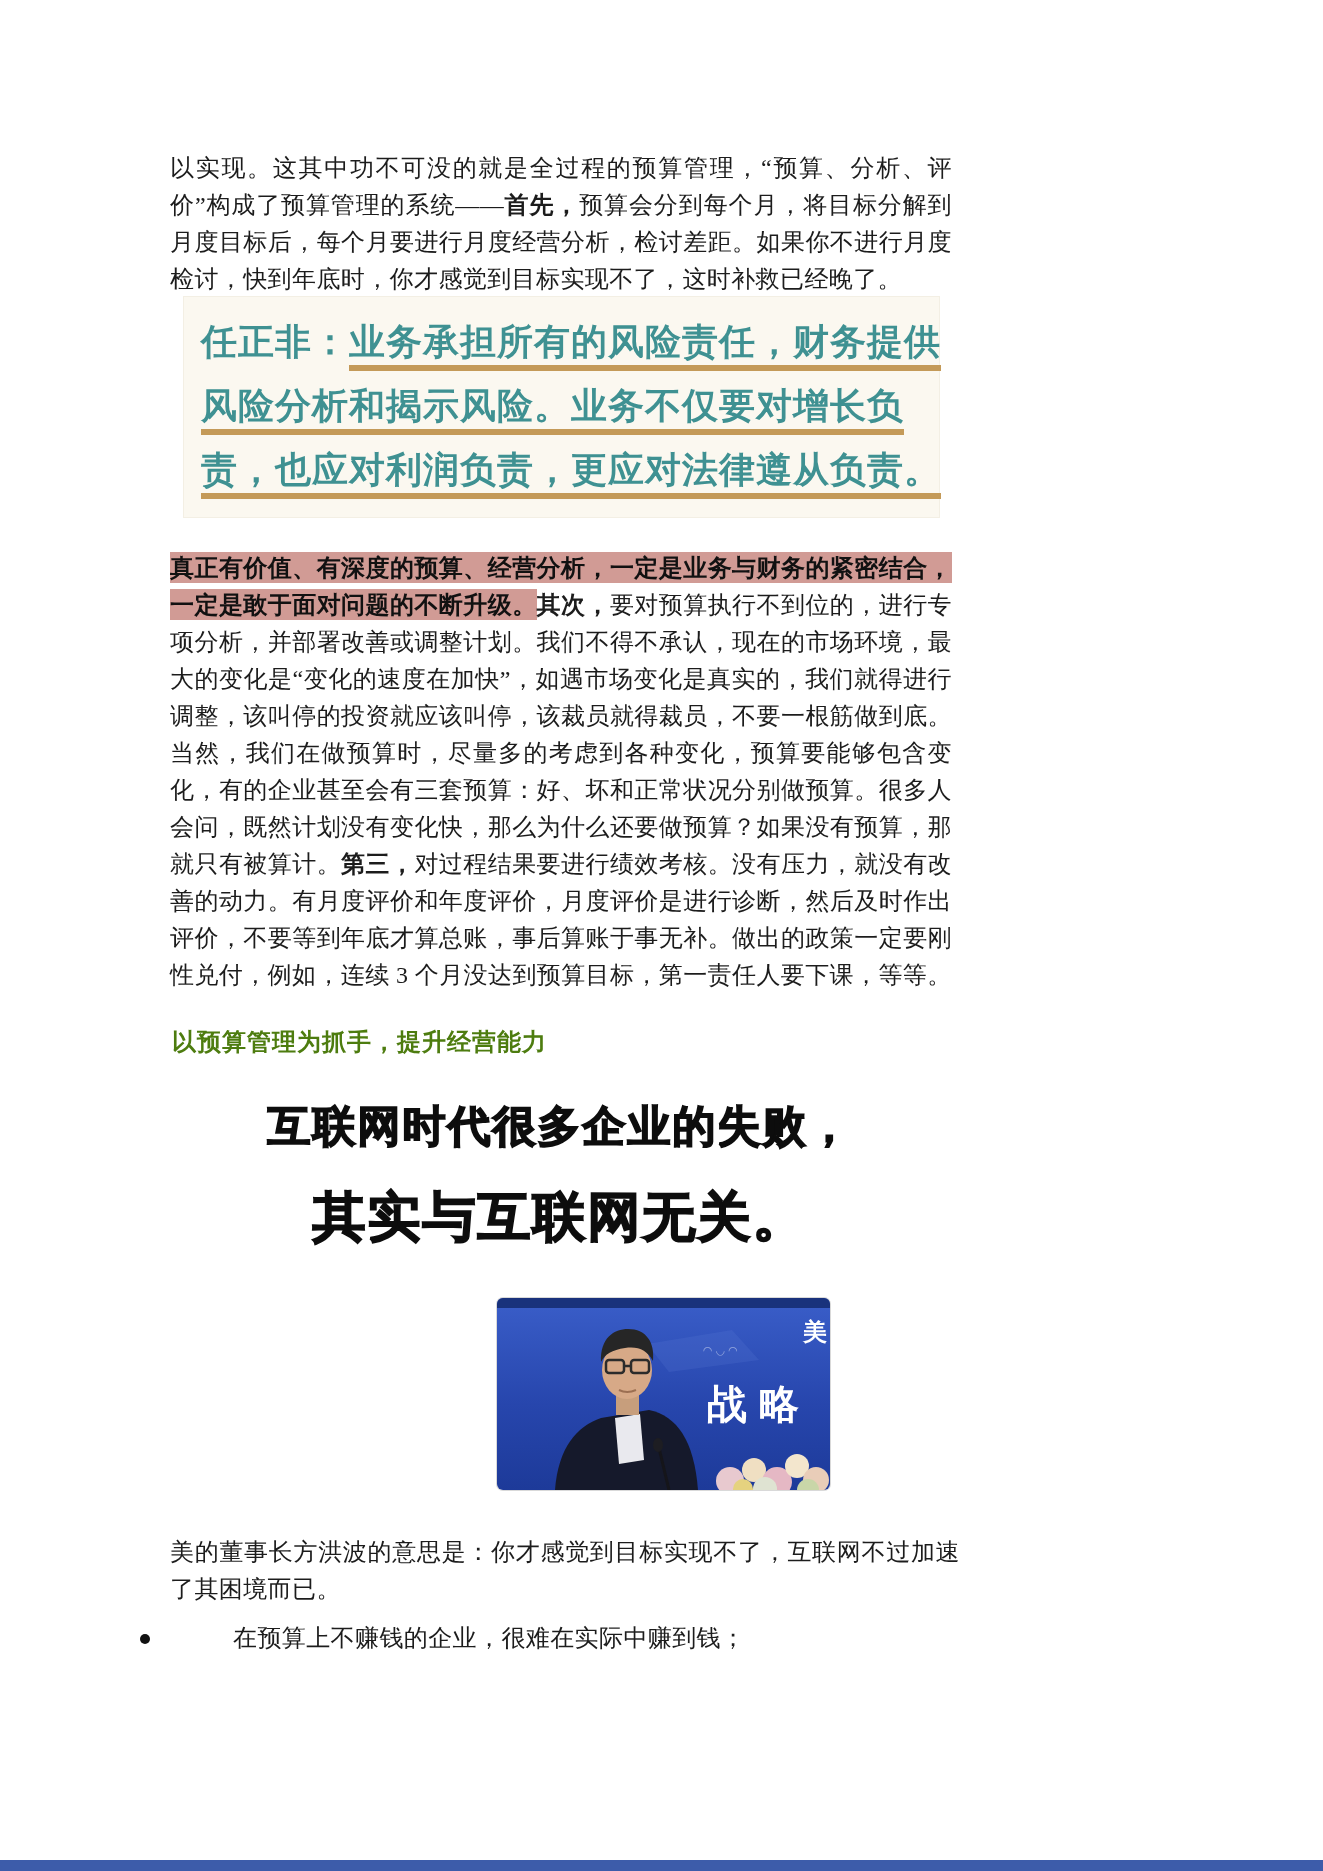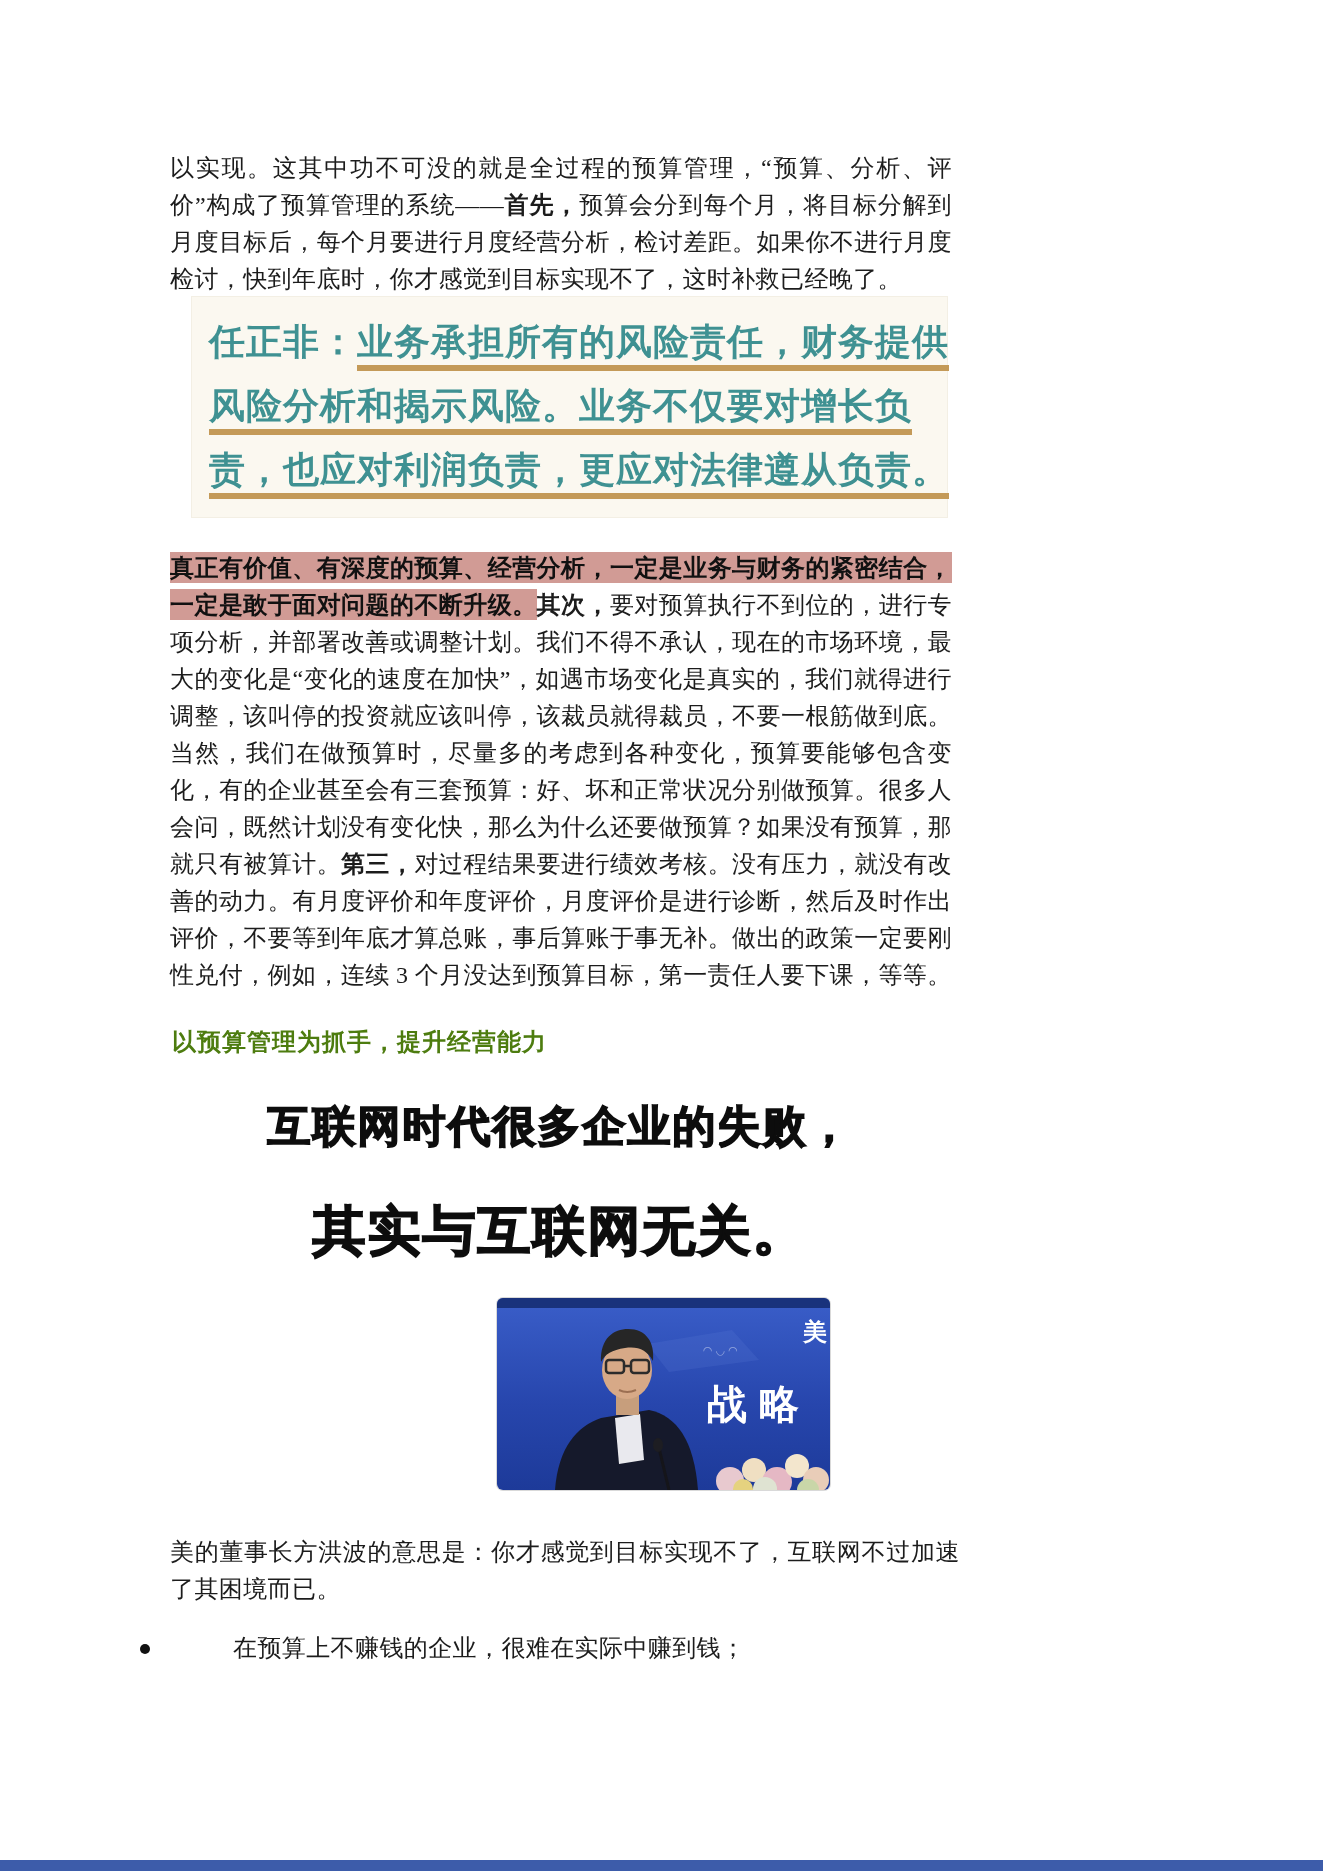--- a/index.html
+++ b/index.html
@@ -18,21 +18,20 @@
   .b{font-weight:bold;}
   .hl{
     background:#d19b95;font-weight:bold;color:#111;
     padding:3px 0 2px 0;
   }
   
   #quote{
     position:absolute;left:183px;top:296px;width:757px;height:222px;
     background:#fbf8f0;box-sizing:border-box;padding:14px 0 0 18px;
     box-shadow:0 0 0 1px #f3efe4 inset;
-    margin-left:8px;
   }
   .q-line{
     font-family:"Liberation Sans","DejaVu Sans",sans-serif;
     font-weight:bold;font-size:36px;line-height:64px;color:#3f9192;
     white-space:nowrap;letter-spacing:1px;
   }
   .q-u{
     border-bottom:6px solid #c49a58;padding-bottom:3px;
   }
   
@@ -41,28 +40,28 @@
     font-family:"Liberation Sans","DejaVu Sans",sans-serif;
     font-weight:bold;font-size:24px;color:#4d7c0f;letter-spacing:1px;
   }
   
   #slogan{
     position:absolute;left:120px;top:1098px;width:880px;text-align:center;
     font-family:"Liberation Sans","DejaVu Sans",sans-serif;
     font-weight:900;color:#0d0d0d;
   }
   #slogan .sl1{font-size:43px;letter-spacing:2px;-webkit-text-stroke:1.6px #0d0d0d;}
-  #slogan .sl2{font-size:53px;letter-spacing:2px;margin-top:40px;-webkit-text-stroke:1.6px #0d0d0d;}
+  #slogan .sl2{font-size:53px;letter-spacing:2px;margin-top:26px;-webkit-text-stroke:1.6px #0d0d0d;}
   
   #photo{
     position:absolute;left:497px;top:1298px;width:333px;height:192px;
     border-radius:6px;overflow:hidden;box-shadow:0 0 0 1px #d9d9d9;
   }
   
-  #bullets{position:absolute;left:138px;top:1620px;width:860px;margin-top:10px;}
+  #bullets{position:absolute;left:138px;top:1620px;width:860px;}
   .bullet-row{
     position:relative;padding-left:95px;font-size:24px;line-height:37px;
     margin-bottom:14px;letter-spacing:0.4px;
   }
   .bullet-dot{
     position:absolute;left:2px;top:14px;width:10px;height:10px;
     border-radius:50%;background:#111;
   }
   
   #footer-bar{

